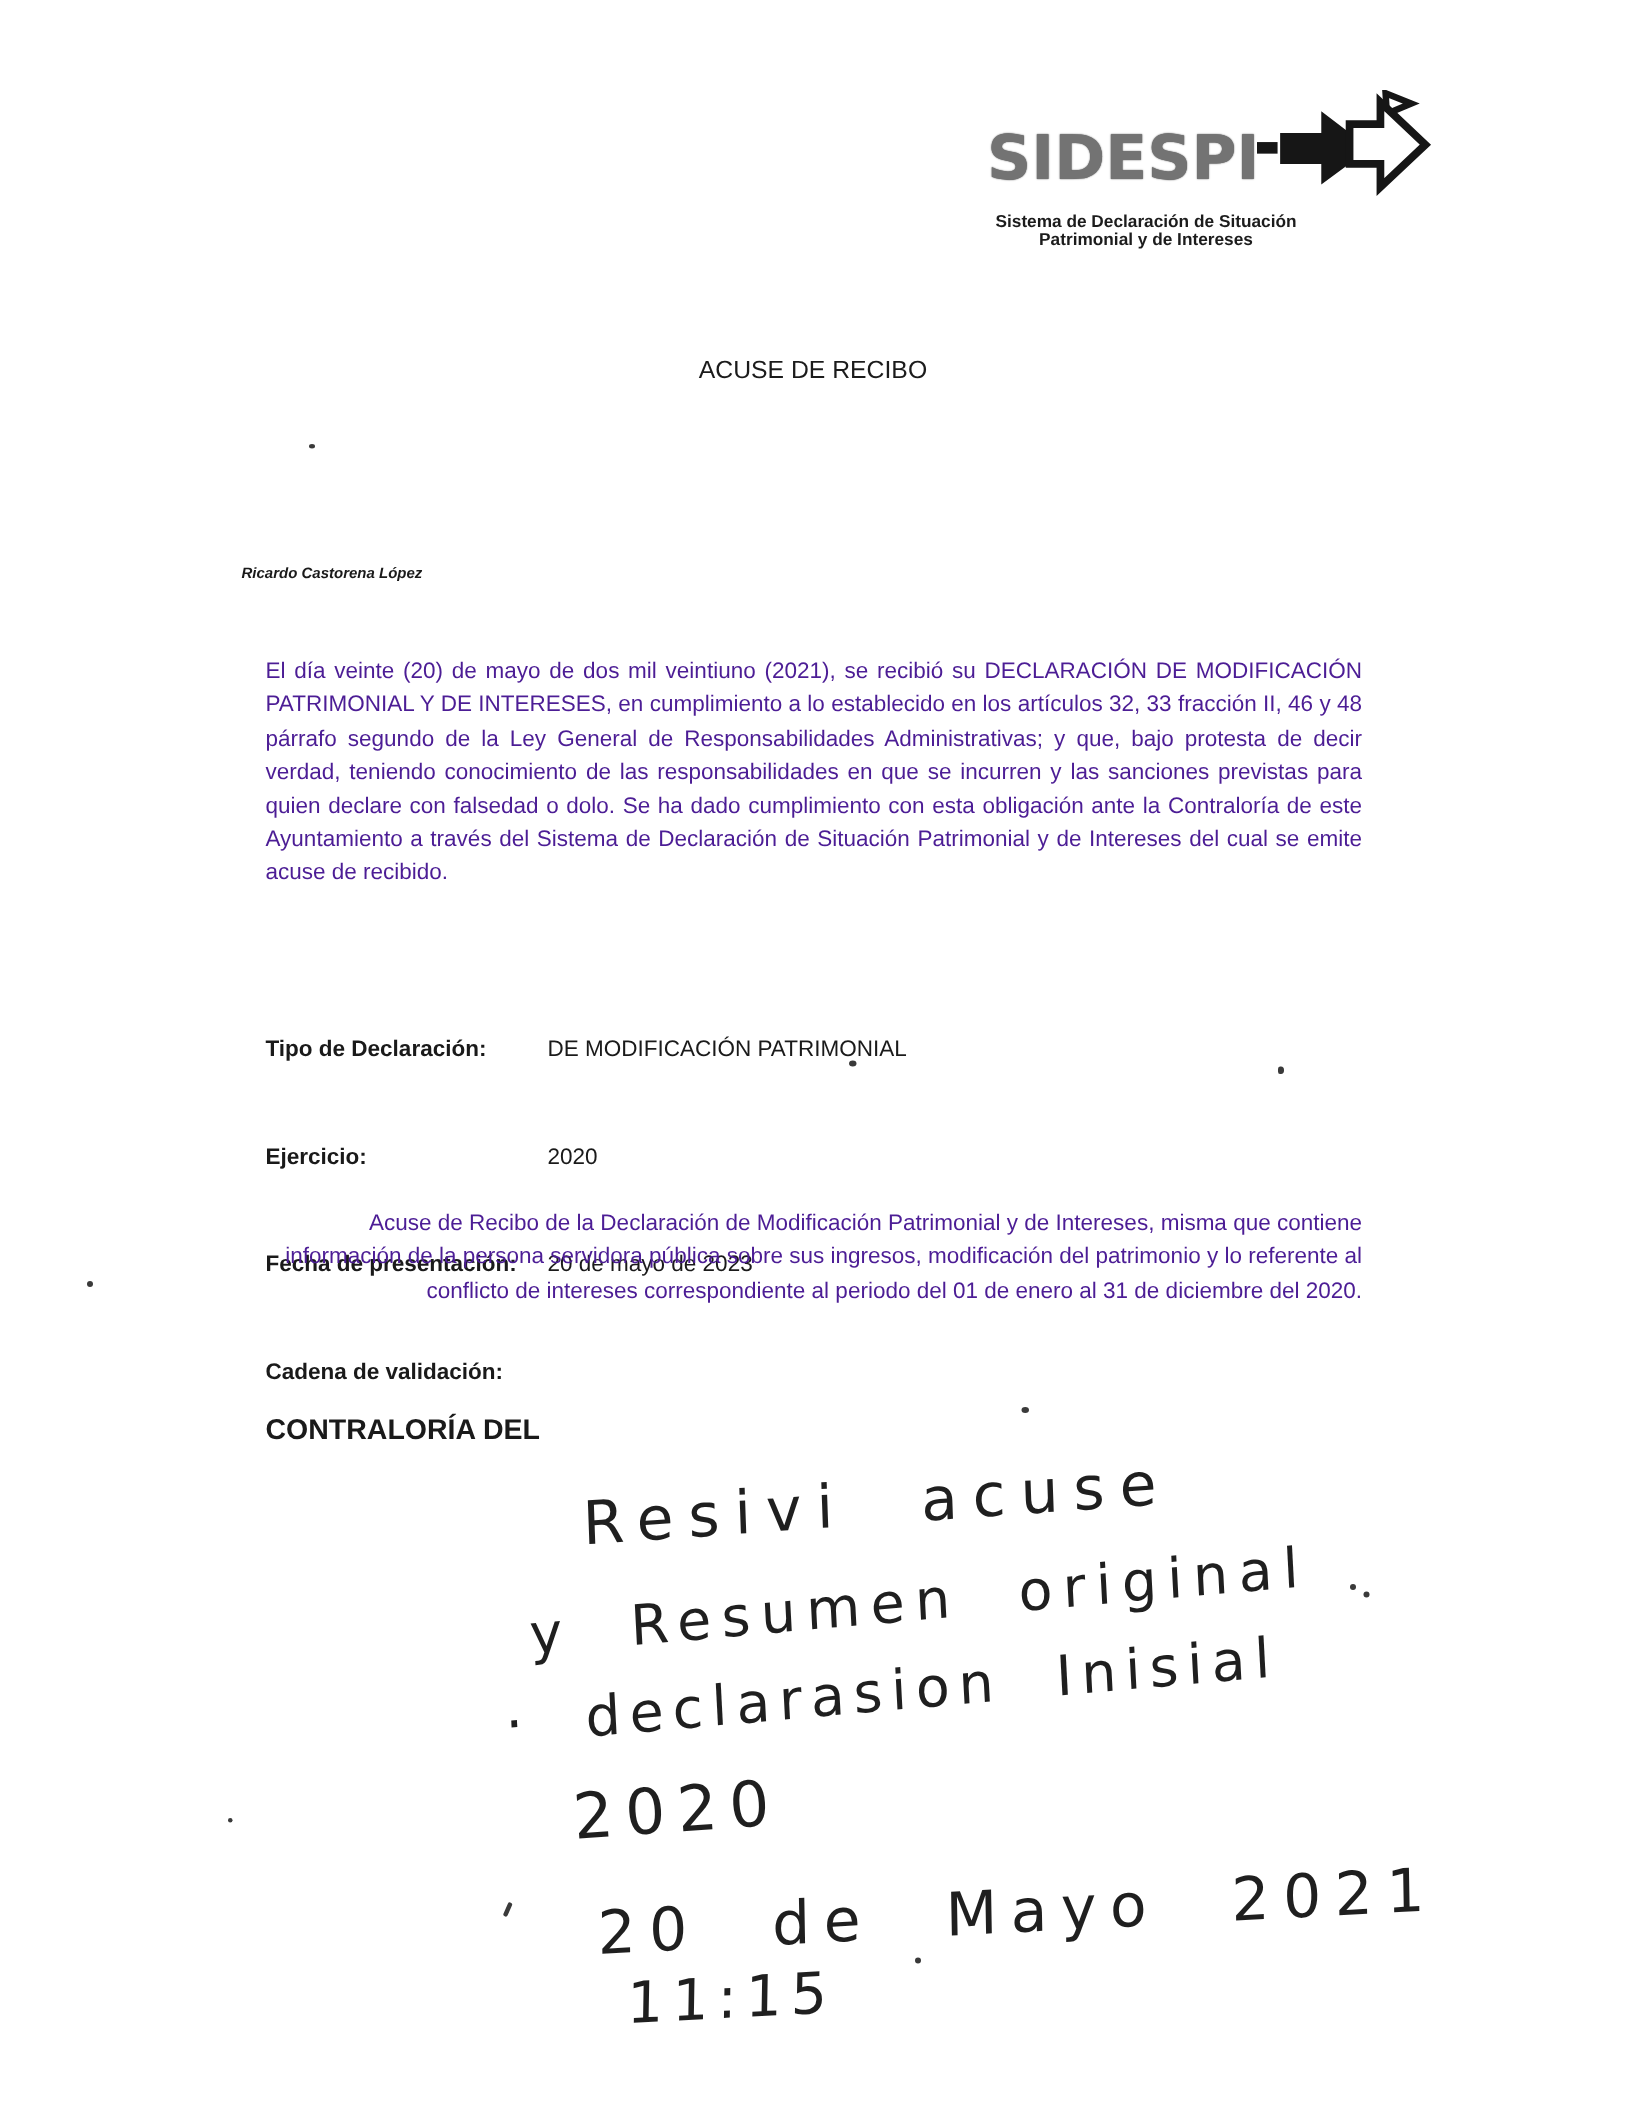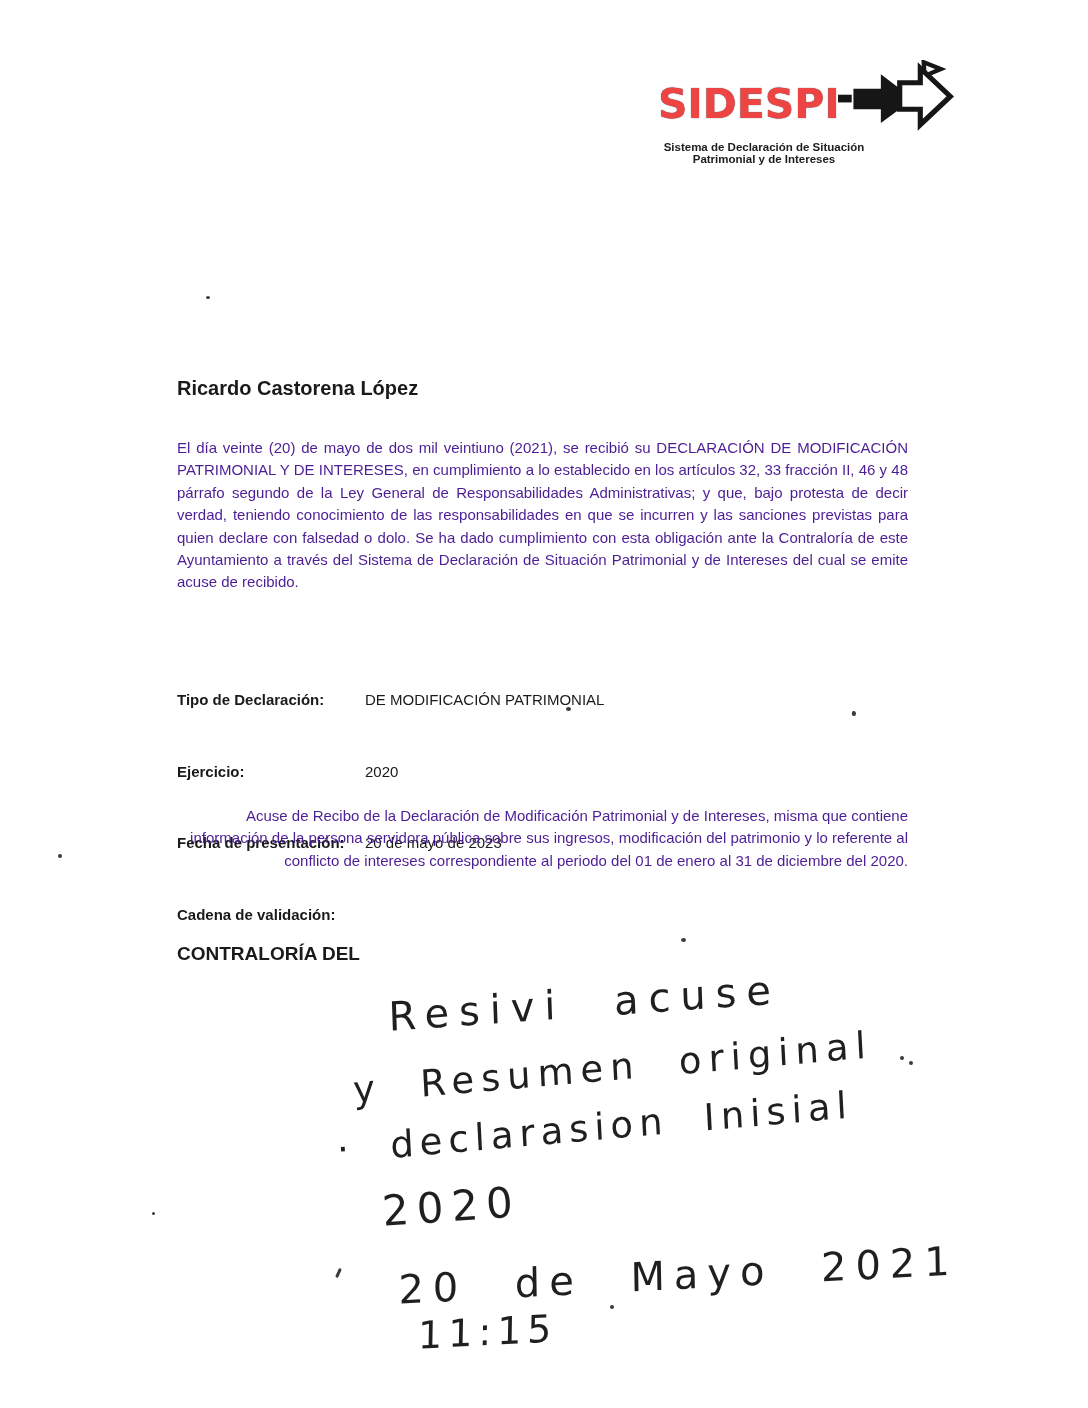--- a/index.html
+++ b/index.html
@@ -6,34 +6,34 @@
   .page {
     position:relative; width:1088px; height:1408px; margin:0 auto;
     background:#ffffff; overflow:hidden;
     font-family:"Liberation Sans", sans-serif; color:#1a1a1a;
   }
   
   .logo { position:absolute; left:658px; top:66px; width:310px; }
   .logo-row { display:flex; align-items:center; }
   .brand {
     font-family:"DejaVu Sans", sans-serif; font-weight:700;
-    font-size:41px; letter-spacing:0px; color:#ef4444; line-height:52px;
+    font-size:41px; letter-spacing:0px; color:#737373; line-height:52px;
     text-shadow:0 0 1px #333;
   }
   .logo-icon { margin-left:-2px; margin-top:-6px; }
   .tagline {
     width:212px; text-align:center; font-weight:700;
     font-size:11.5px; line-height:14px; color:#1c1c1c; margin-top:-2px;
   }
   
   .title {
     position:absolute; left:242px; top:236px; width:600px;
     text-align:center; font-size:16.5px; line-height:22px; color:#1b1b1b;
   }
-  .name { position:absolute; left:177px; top:377px; font-size:20px; font-weight:700; }
+  .name { position:absolute; left:161px; top:377px; font-size:10px; font-weight:700;font-style:italic; }
   .para { position:absolute; left:177px; width:731px; font-size:15px; line-height:22.4px; color:#4c1d95; }
   .para1 { top:437px; text-align:justify; }
   .para2 { top:805px; text-align:right; }
   .details { position:absolute; left:177px; top:647px; font-size:15px; }
   .detail-row { display:flex; height:27.6px; align-items:baseline;margin-top:44px; }
   .detail-label { width:188px; font-weight:700; flex:0 0 188px; }
   .detail-value { font-weight:400; }
   .footer-heading { position:absolute; left:177px; top:943px; font-size:19px; font-weight:700; }
   
   .hw {
@@ -74,20 +74,21 @@
           <polygon points="100,2 120,10 101,18" fill="#ffffff" stroke="#161616" stroke-width="5"></polygon>
           <polygon points="72,26 96,26 96,9 131,42 96,75 96,57 72,57" fill="#ffffff" stroke="#161616" stroke-width="6"></polygon>
         </svg>
       </span>
     </div>
     <div class="tagline">Sistema de Declaración de Situación</div>
     <div class="tagline">Patrimonial y de Intereses</div>
   </div>
 
   <div class="title">
+    <div>ACUSE DE RECIBO</div>
   </div>
 
   <div class="name">Ricardo Castorena López</div>
 
   <div class="para para1">El día veinte (20) de mayo de dos mil veintiuno (2021), se recibió su DECLARACIÓN DE MODIFICACIÓN PATRIMONIAL Y DE INTERESES, en cumplimiento a lo establecido en los artículos 32, 33 fracción II, 46 y 48 párrafo segundo de la Ley General de Responsabilidades Administrativas; y que, bajo protesta de decir verdad, teniendo conocimiento de las responsabilidades en que se incurren y las sanciones previstas para quien declare con falsedad o dolo. Se ha dado cumplimiento con esta obligación ante la Contraloría de este Ayuntamiento a través del Sistema de Declaración de Situación Patrimonial y de Intereses del cual se emite acuse de recibido.</div>
 
   <div class="details">
     <div class="detail-row">
       <span class="detail-label">Tipo de Declaración:</span>
       <span class="detail-value">DE MODIFICACIÓN PATRIMONIAL</span>

